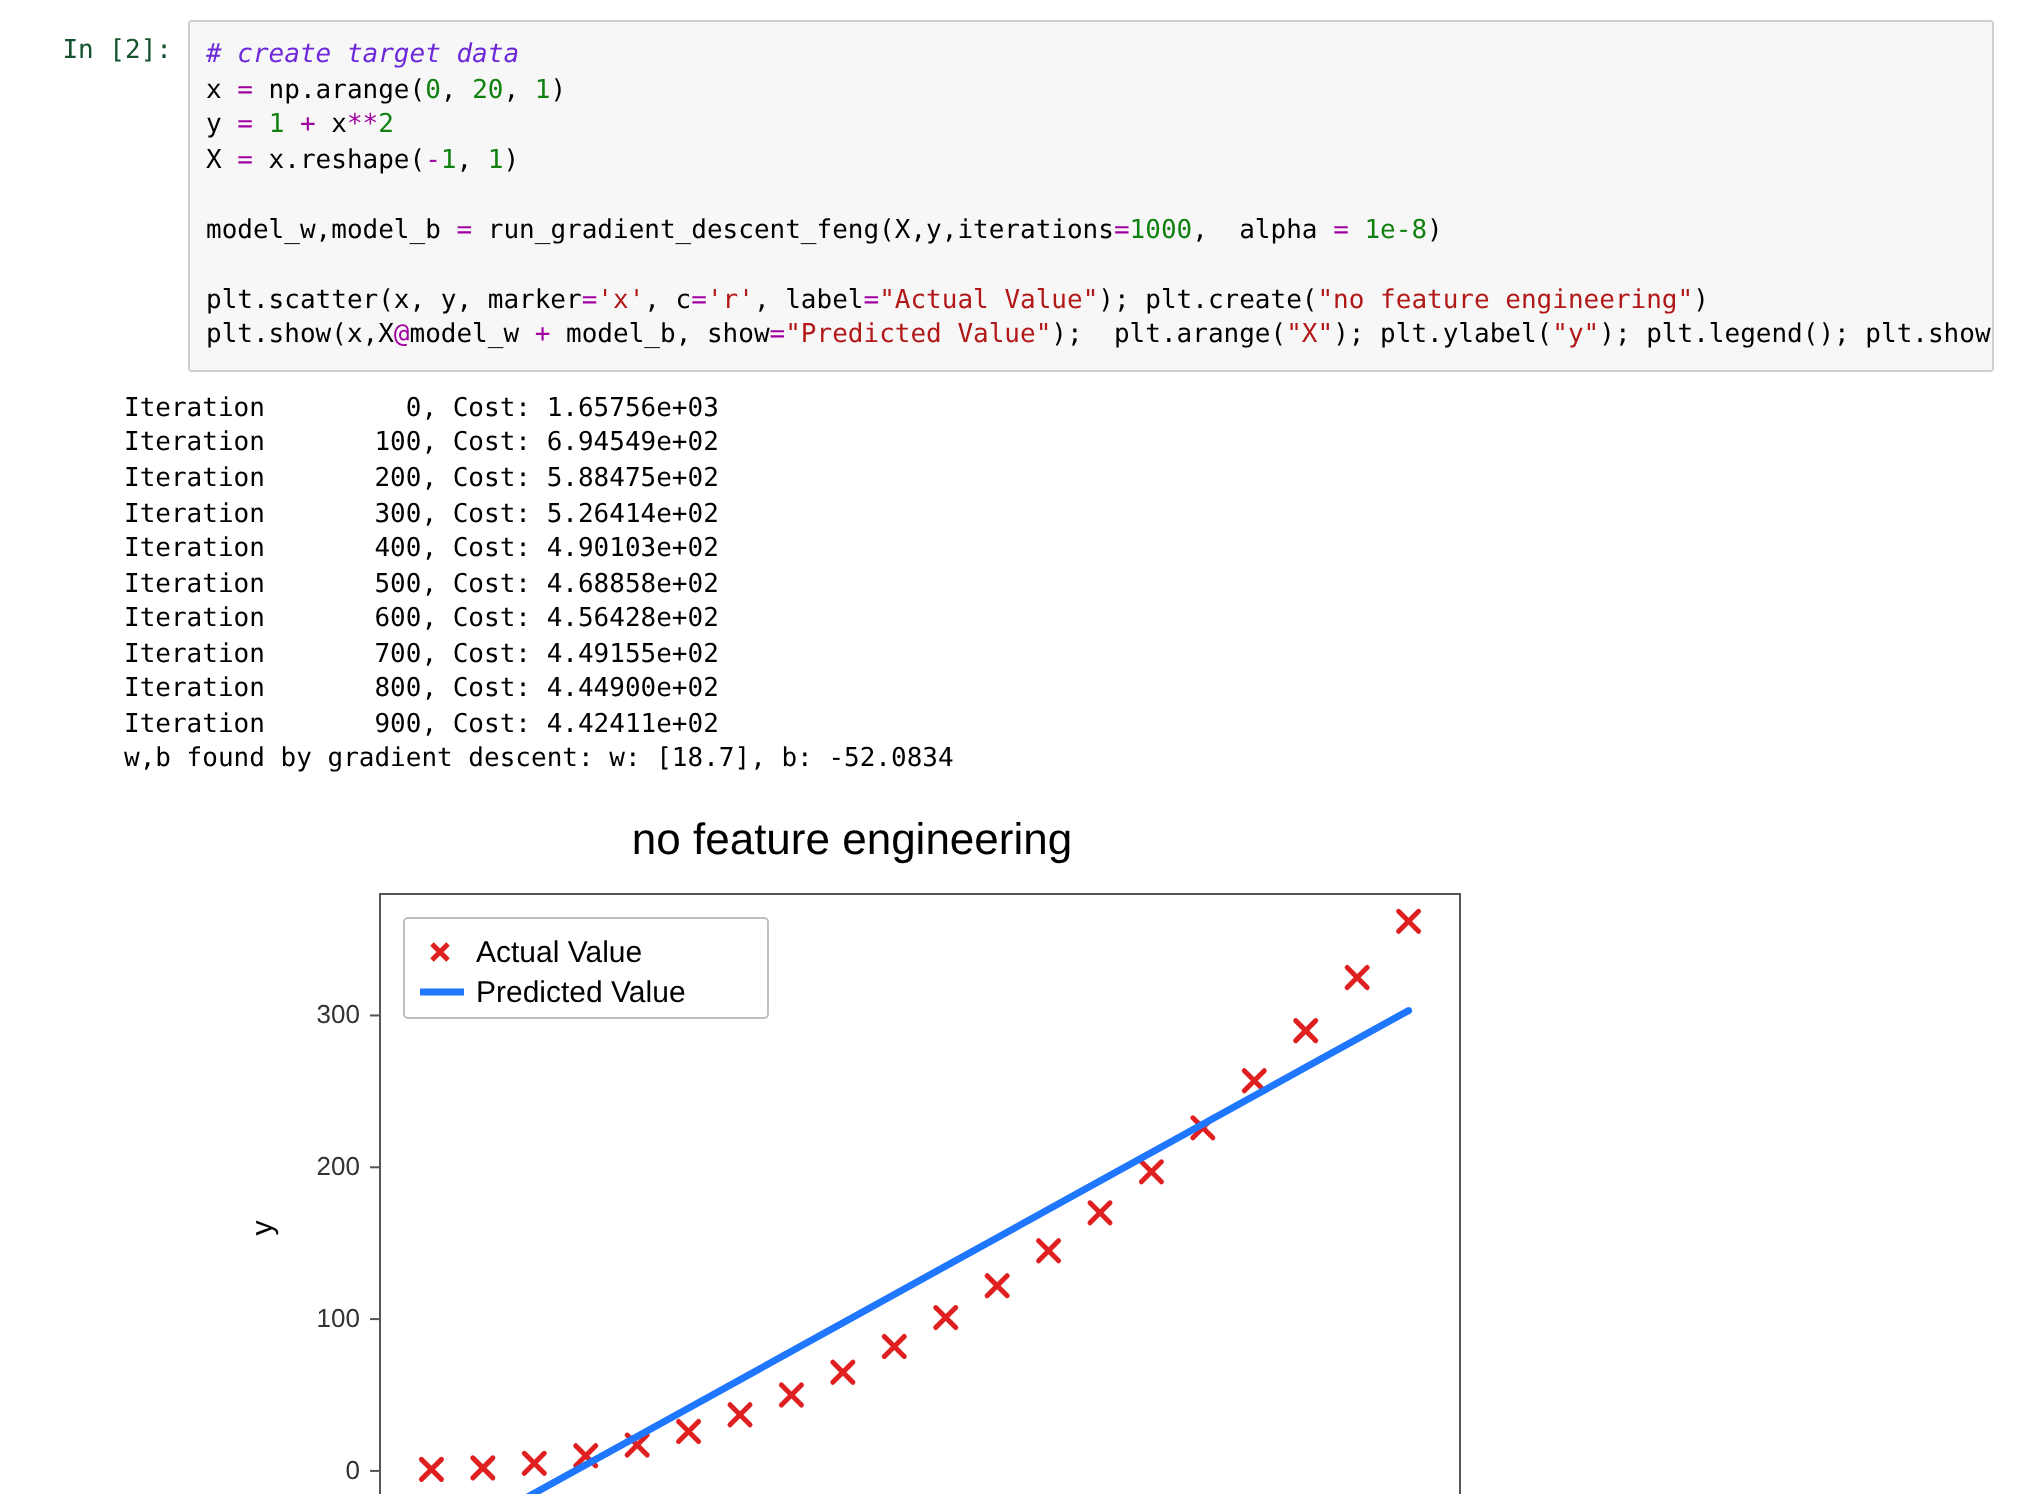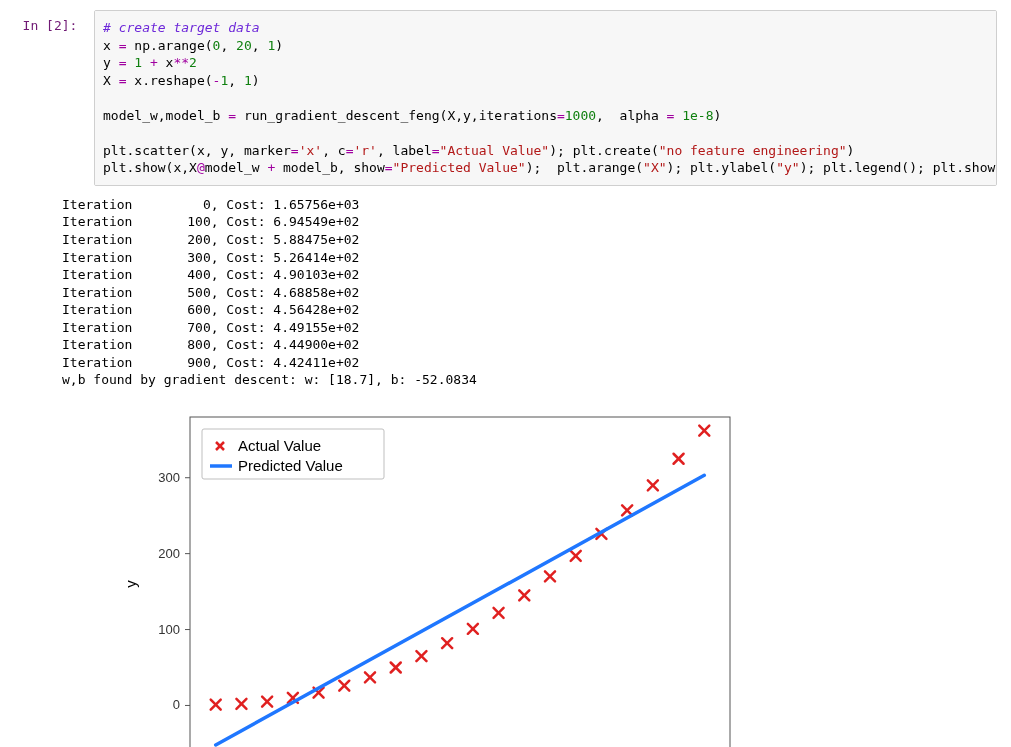--- a/index.html
+++ b/index.html
@@ -1,18 +1,18 @@
 <!DOCTYPE html>
 <html><head>
 <meta charset="utf-8">
 <style>
   html,body{margin:0;padding:0;background:#fff;font-family:ui-monospace,SFMono-Regular,Menlo,Consolas,monospace;font-size:13px;color:#000}
   .page{width:1011px;padding:10px 14px;box-sizing:border-box;position:relative}
   .cell{display:flex;align-items:flex-start;gap:8px}
-  .prompt{color:#701a75;min-width:72px;text-align:center;font-family:inherit;font-size:13px;padding-top:8px}
+  .prompt{color:#14532d;min-width:72px;text-align:right;font-family:inherit;font-size:13px;padding-top:8px}
   .code-area{flex:1;border:1px solid #cfcfcf;background:#f7f7f7;border-radius:2px;padding:8px 8px;overflow:auto}
   pre{margin:0;white-space:pre;font-family:inherit;font-size:13px;line-height:1.35}
   .c-comment{color:#6d28d9;font-style:italic}
   .c-num{color:#108010}
   .c-str{color:#b21818}
   .c-op{color:#a000a0}
   .output{margin-left:48px;margin-top:10px}
   .out-text{font-family:inherit;font-size:13px;line-height:1.35;white-space:pre}
   .chart-wrap{margin-left:94px;margin-top:18px}
   .chart-title{font-family:Arial,Helvetica,sans-serif;font-size:22px;text-align:center;width:540px;margin-left:48px;margin-bottom:4px}
@@ -48,20 +48,21 @@
 Iteration       400, Cost: 4.90103e+02
 Iteration       500, Cost: 4.68858e+02
 Iteration       600, Cost: 4.56428e+02
 Iteration       700, Cost: 4.49155e+02
 Iteration       800, Cost: 4.44900e+02
 Iteration       900, Cost: 4.42411e+02
 w,b found by gradient descent: w: [18.7], b: -52.0834</pre>
   </div>
 
   <div class="chart-wrap">
+    <div class="chart-title">no feature engineering</div>
     <svg id="chart-svg" width="640" height="400">
         <rect x="82" y="10" width="540" height="334" fill="none" stroke="#555" stroke-width="1"></rect>
         <line x1="107.71428571428571" y1="344" x2="107.71428571428571" y2="349" stroke="#555"></line>
         <text x="107.71428571428571" y="364" text-anchor="middle" class="tick">0.0</text>
         <line x1="172" y1="344" x2="172" y2="349" stroke="#555"></line>
         <text x="172" y="364" text-anchor="middle" class="tick">2.5</text>
         <line x1="236.28571428571428" y1="344" x2="236.28571428571428" y2="349" stroke="#555"></line>
         <text x="236.28571428571428" y="364" text-anchor="middle" class="tick">5.0</text>
         <line x1="300.57142857142856" y1="344" x2="300.57142857142856" y2="349" stroke="#555"></line>
         <text x="300.57142857142856" y="364" text-anchor="middle" class="tick">7.5</text>

